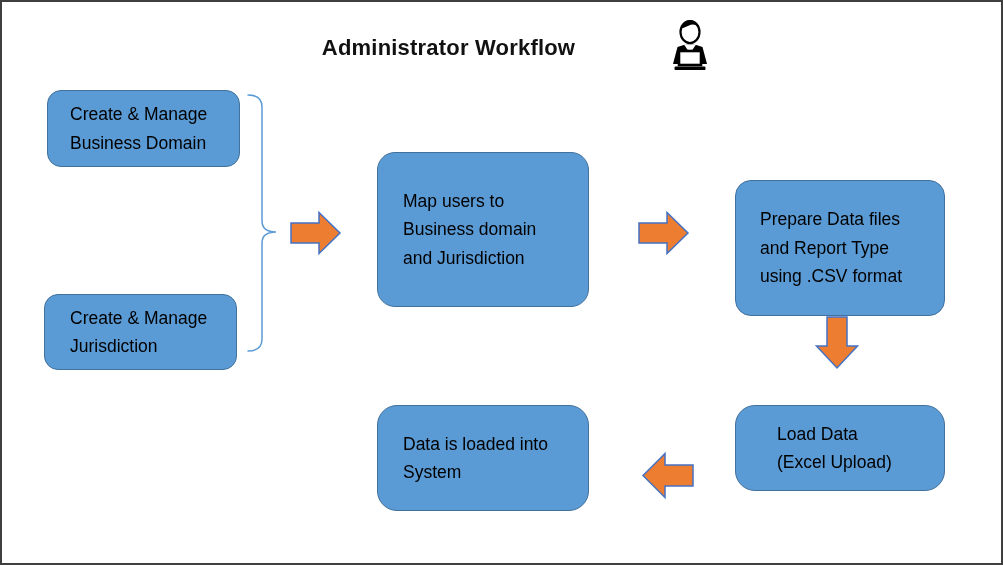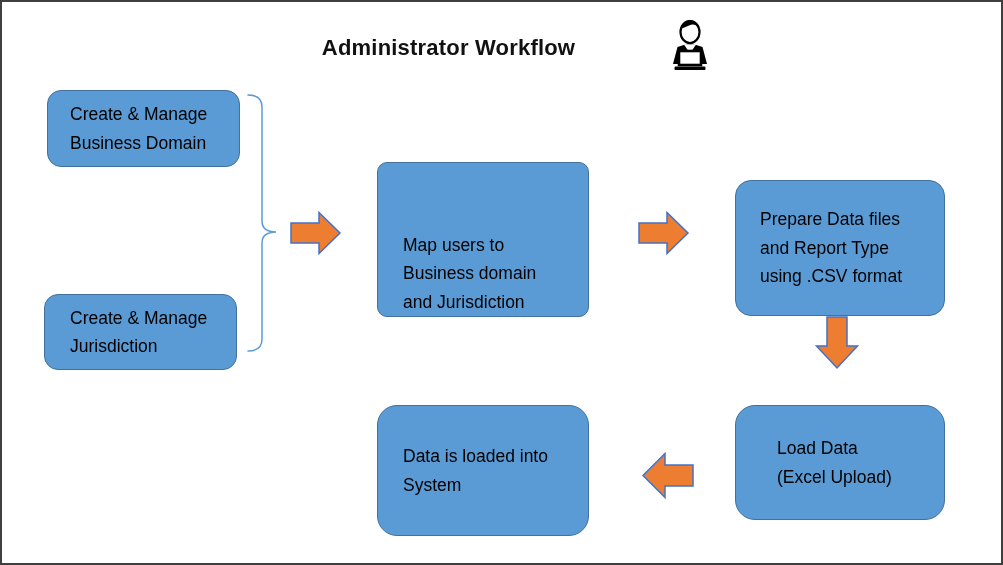--- a/index.html
+++ b/index.html
@@ -28,24 +28,24 @@
     background: var(--box-fill);
     border: 1.5px solid var(--box-border);
     box-sizing: border-box;
     display: flex; align-items: center;
     color: #000000;
     font-size: 17.5px; line-height: 1.62;
     white-space: pre-line;
   }
   .node-1 { left: 45px;  top: 88px;  width: 193px; height: 77px;  border-radius: 14px; padding-left: 22px; }
   .node-2 { left: 42px;  top: 292px; width: 193px; height: 76px;  border-radius: 14px; padding-left: 25px; }
-  .node-3 { left: 375px; top: 160px; width: 212px; height: 155px; border-radius: 10px; padding-left: 25px; align-items: flex-end; }
+  .node-3 { left: 375px; top: 150px; width: 212px; height: 155px; border-radius: 18px; padding-left: 25px; }
   .node-4 { left: 733px; top: 178px; width: 210px; height: 136px; border-radius: 16px; padding-left: 24px; }
-  .node-5 { left: 733px; top: 403px; width: 210px; height: 115px; border-radius: 20px; padding-left: 41px; }
-  .node-6 { left: 375px; top: 403px; width: 212px; height: 131px; border-radius: 20px; padding-left: 25px; }
+  .node-5 { left: 733px; top: 403px; width: 210px; height: 86px; border-radius: 20px; padding-left: 41px; }
+  .node-6 { left: 375px; top: 403px; width: 212px; height: 106px; border-radius: 20px; padding-left: 25px; }
   .connector { position: absolute; }
   .arrow polygon { fill: var(--arrow-fill); stroke: var(--arrow-border); stroke-width: 1.5; stroke-linejoin: miter; }
   .brace path { fill: none; stroke: var(--bracket); stroke-width: 1.5; stroke-linecap: round; }
   .arrow-1 { left: 288px; top: 209px; }
   .arrow-2 { left: 636px; top: 209px; }
   .arrow-3 { left: 813px; top: 314px; }
   .arrow-4 { left: 639px; top: 449px; }
   .brace-1 { left: 240px; top: 90px; }
 </style>
 </head>

